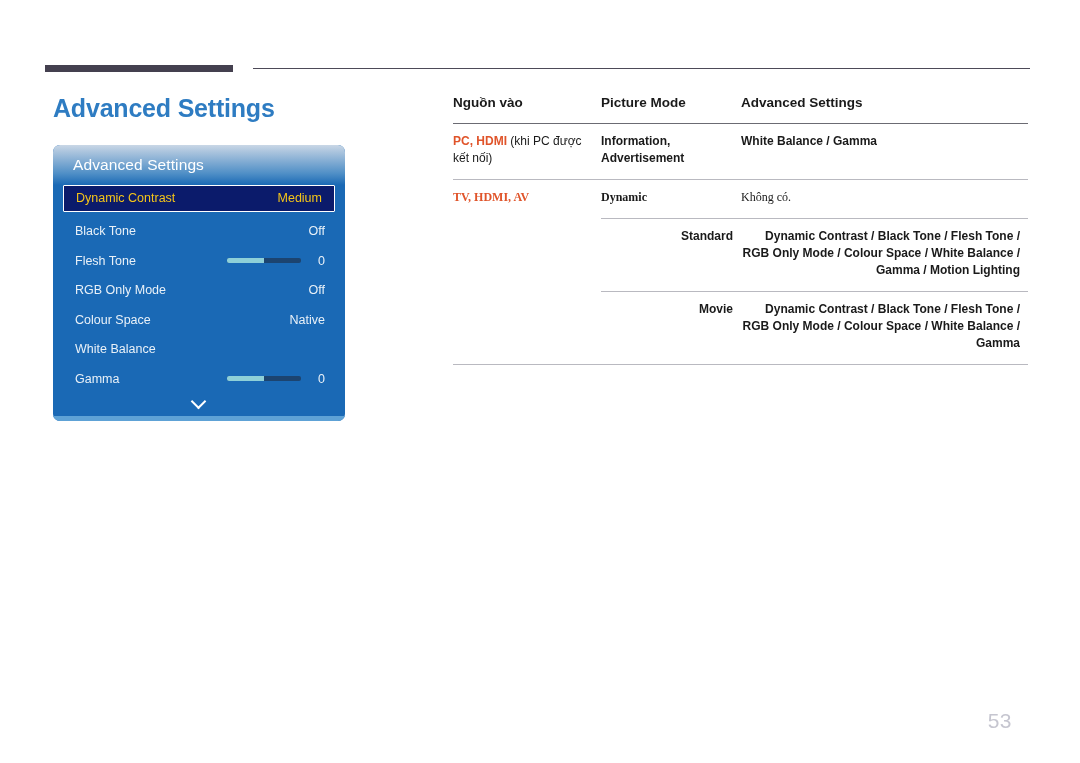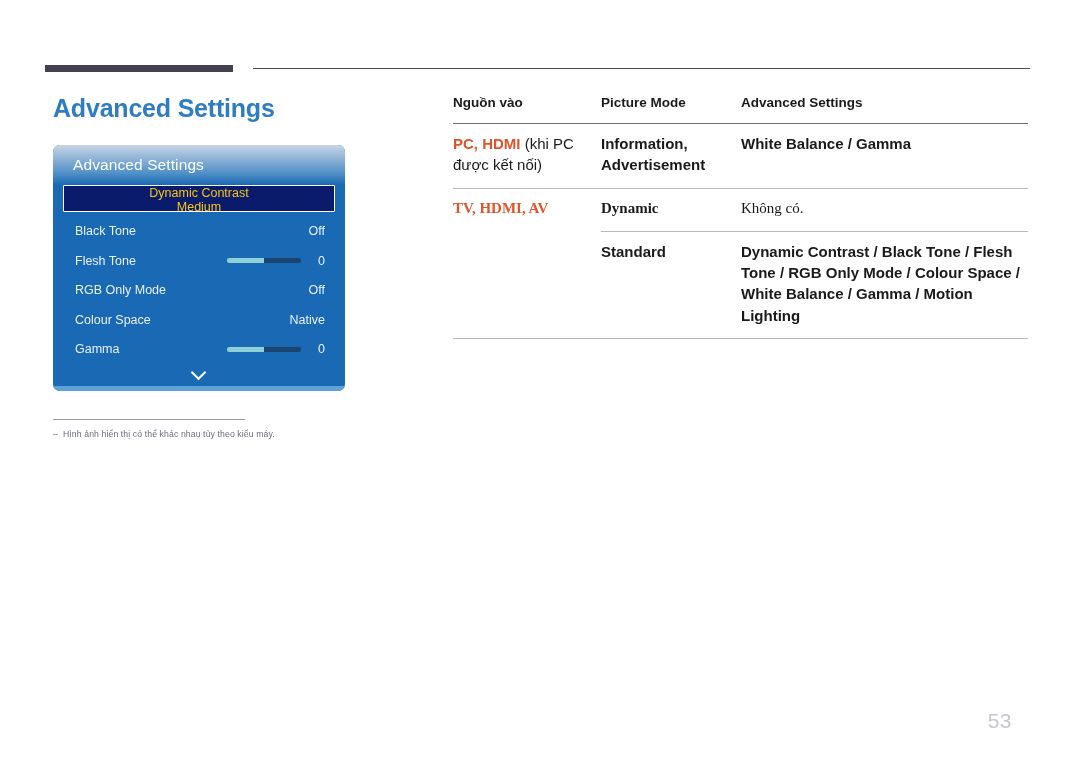--- a/index.html
+++ b/index.html
@@ -135,21 +135,20 @@
   .osd-row .row-label { flex: 1; white-space: nowrap; }
   .osd-row .row-value { white-space: nowrap; }
   .osd-row.selected {
     background: #0b1b6b;
     border: 1.6px solid #ffffff;
     height: 27px;
     margin: 0 10px;
     padding: 0 12px;
     border-radius: 1px;
     box-sizing: border-box;
-    flex-direction: column;
   }
   .osd-row.selected .row-label,
   .osd-row.selected .row-value { color: #f5c518; }
   .osd-slider {
     width: 74px;
     height: 5px;
     background: #1c4470;
     border-radius: 2px;
     margin-right: 14px;
     overflow: hidden;
@@ -219,35 +218,35 @@
   }
   table.spec th {
     text-align: left;
     font-size: 13.5px;
     font-weight: bold;
     color: #1a1a1a;
     padding: 0 0 13px 0;
     vertical-align: bottom;
   }
   table.spec td {
-    font-size: 15px;
+    font-size: 12px;
     color: #1a1a1a;
     vertical-align: top;
     padding: 9px 8px 12px 0;
     line-height: 1.42;
   }
   .col-a { width: 148px; }
   .col-b { width: 140px; }
   .col-c { width: 287px; }
 
   .hdr-row th { border-bottom: 1.6px solid #6b6b73; margin-left: 46px; }
 
   .sep-full td { border-top: 1px solid #b9b9c0; font-family: Liberation Serif, serif; }
   .sep-partial td.no-line { border-top: none; }
-  .sep-partial td.with-line { border-top: 1px solid #b9b9c0; }
+  .sep-partial td.with-line { border-top: 1px solid #b9b9c0; text-align: right; }
   .accent-b { color: #e0542a; font-weight: bold; }
   .plain { color: #1a1a1a; }
 
   
   .page-number {
     position: absolute;
     right: 68px; bottom: 30px;
     font-size: 21px;
     color: #c6c6d0;
     letter-spacing: 0.5px;
@@ -296,45 +295,43 @@
       <div class="osd-row">
         <span class="row-label">RGB Only Mode</span>
         <span class="row-value">Off</span>
       </div>
 
       <div class="osd-row">
         <span class="row-label">Colour Space</span>
         <span class="row-value">Native</span>
       </div>
 
+      <div class="osd-row">
+        <span class="row-label">White Balance</span>
+        <span class="row-value"></span>
+      </div>
 
       <div class="osd-row">
         <span class="row-label">Gamma</span>
         <span class="slider-wrap">
           <span class="osd-slider">
             <span class="osd-slider-fill" style="width: 50%;"></span>
           </span>
           <span class="row-value slider-num">0</span>
         </span>
       </div>
 
     </div>
 
     <div class="osd-footer">
       <span class="chevron-down"></span>
     </div>
     <div class="osd-bottom-strip"></div>
   </div>
 
-  <div class="footnote-wrap">
-    <div class="footnote-rule"></div>
-    <div class="footnote">
-      <span class="dash">‒</span><span>Hình ảnh hiển thị có thể khác nhau tùy theo kiểu máy.</span>
-    </div>
-  </div>
 
 </div>
 
 <div class="table-wrap">
   <table class="spec">
     <colgroup>
       <col class="col-a">
         <col class="col-b">
         <col class="col-c">
     </colgroup>
@@ -358,19 +355,24 @@
         <td class="accent-b">Dynamic</td>
         <td class="plain">Không có.</td>
       </tr>
 
       <tr class="sep-partial">
         <td class="no-line"></td>
         <td class="with-line accent-b">Standard</td>
         <td class="with-line accent-b">Dynamic Contrast / Black Tone / Flesh Tone / RGB Only Mode / Colour Space / White Balance / Gamma / Motion Lighting</td>
       </tr>
 
+      <tr class="sep-partial">
+        <td class="no-line"></td>
+        <td class="with-line accent-b">Movie</td>
+        <td class="with-line accent-b">Dynamic Contrast / Black Tone / Flesh Tone / RGB Only Mode / Colour Space / White Balance / Gamma</td>
+      </tr>
 
     </tbody>
   </table>
   <div style="width:575px;height:1px;background:#b9b9c0;"></div>
 </div>
 
 <div class="page-number">53</div>
 
 </body></html>

